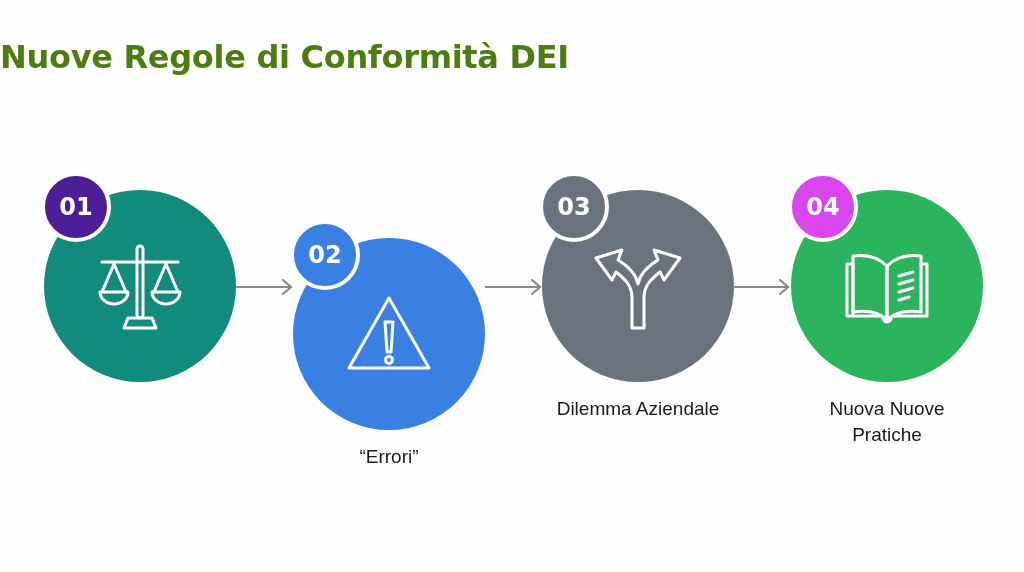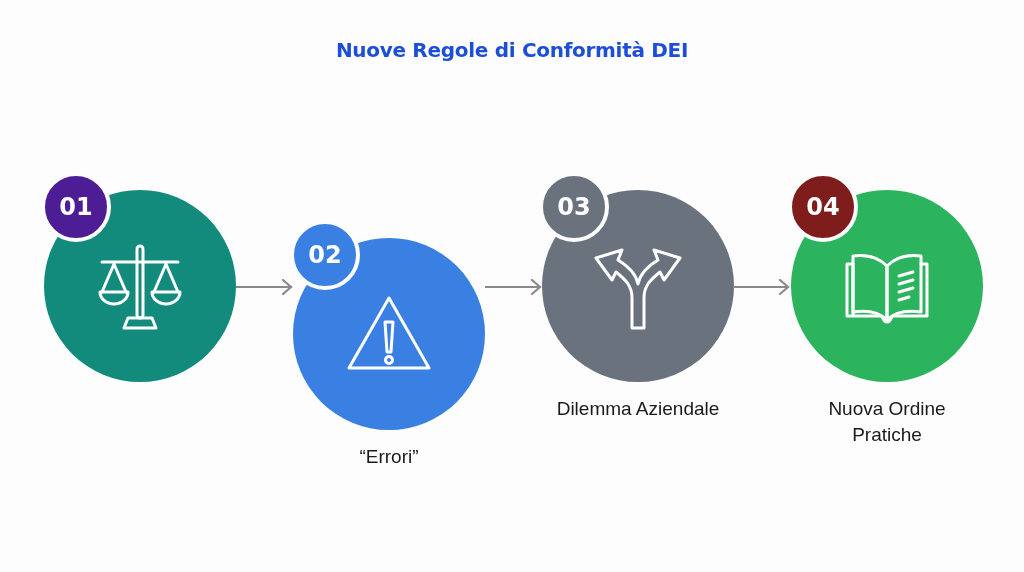--- a/index.html
+++ b/index.html
@@ -4,23 +4,23 @@
 <style>
   html, body { margin:0; padding:0; }
   body {
     width:1024px; height:572px; overflow:hidden;
     background:#fdfdfd;
     font-family:"Liberation Sans", sans-serif;
     position:relative;
   }
   .title {
     position:absolute; left:0; right:0; top:38px;
-    text-align:center;
+    text-align:left;
     font-family:"DejaVu Sans", sans-serif;
-    font-weight:bold; font-size:20px; color:#1d4ed8;
+    font-weight:bold; font-size:32px; color:#4d7c0f;
     letter-spacing:-0.3px;
   }
   .step { position:absolute; top:190px; width:192px; height:192px; }
   .circle {
     position:absolute; left:0; top:0; width:192px; height:192px;
     border-radius:50%;
   }
   .badge {
     position:absolute; left:1px; top:-14px;
     width:62px; height:62px; border-radius:50%;
@@ -89,27 +89,27 @@
   </div>
 </div>
 
 <svg class="arrow" style="left:733px;" viewBox="0 0 58 16" fill="none" stroke="#8a8a8a" stroke-width="2.2" stroke-linecap="round">
     <line x1="0" y1="8" x2="55" y2="8"></line>
     <path d="M47 1 L55 8 L47 15"></path>
   </svg>
 
 <div class="step" style="left:791px;">
   <div class="circle" style="background:#2bb35d;"></div>
-  <div class="badge" style="background:#7f1d1d;text-align:center;">04</div>
+  <div class="badge" style="background:#d946ef;text-align:center;">04</div>
   <svg class="icon" viewBox="0 0 100 100" fill="none" stroke="#fff" stroke-width="3" stroke-linejoin="round" stroke-linecap="round">
     <path d="M10 28 H16 V80 H10 Z M10 80 H44 C46 80 46 86 50 86 C54 86 54 80 56 80 H90 V28 H84"></path>
     <path d="M16 20 C30 18 42 22 50 30 V84 C42 76 30 74 16 76 Z"></path>
     <path d="M84 20 C70 18 58 22 50 30 V84 C58 76 70 74 84 76 Z"></path>
     <line x1="62" y1="40" x2="76" y2="36"></line>
     <line x1="62" y1="48" x2="76" y2="44"></line>
     <line x1="62" y1="56" x2="76" y2="52"></line>
     <line x1="62" y1="64" x2="72" y2="61"></line>
   </svg>
   <div class="label">
-    <div>Nuova Ordine</div>
+    <div>Nuova Nuove</div>
     <div>Pratiche</div>
   </div>
 </div>
 
 </body></html>

